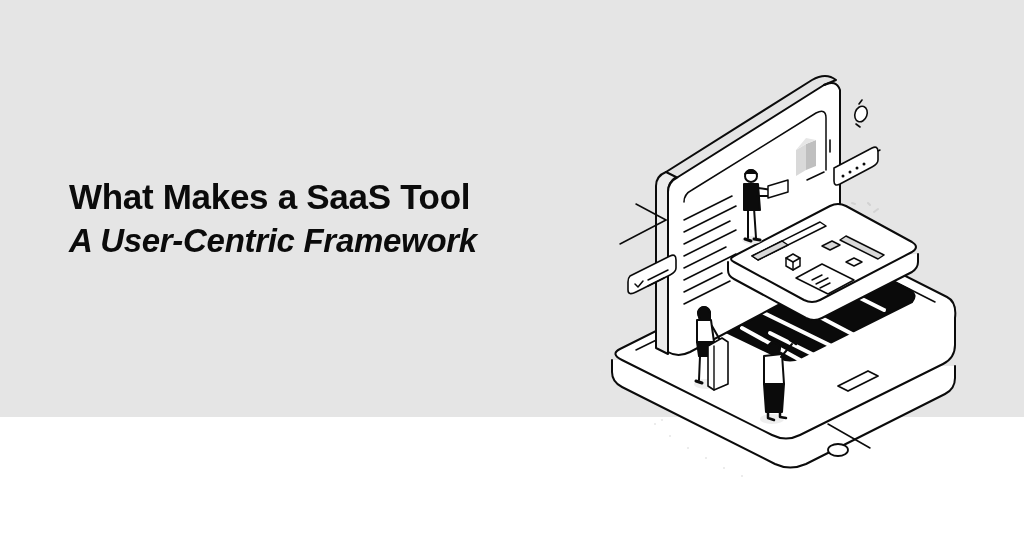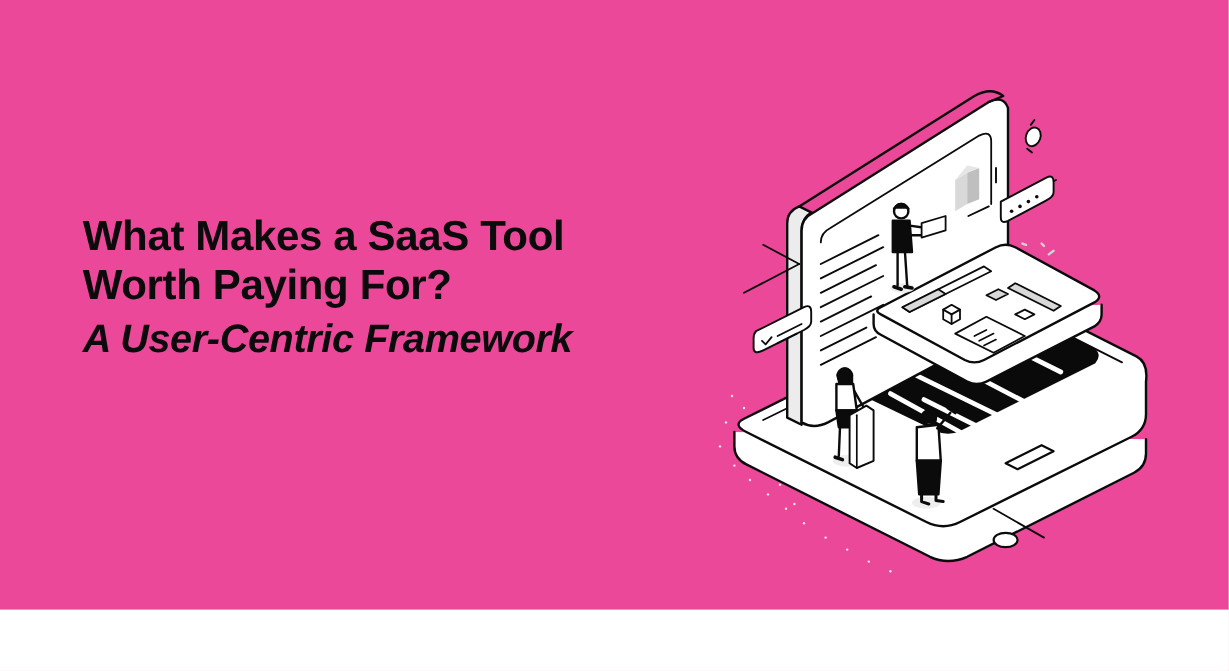--- a/index.html
+++ b/index.html
@@ -6,22 +6,22 @@
       margin: 0;
       padding: 0;
       width: 1024px;
       height: 559px;
       background: #ffffff;
       overflow: hidden;
     }
     .page {
       position: relative;
       width: 1024px;
-      height: 508px;
-      background: #ec4899;
+      height: 417px;
+      background: #e5e5e5;
     }
     .headline {
       position: absolute;
       left: 69px;
       top: 176px;
       width: 530px;
       font-family: "Liberation Sans", sans-serif;
       font-weight: 700;
       color: #0b0b0b;
       letter-spacing: -0.3px;
@@ -52,21 +52,20 @@
     }
   </style>
 </head>
 <body>
 
 <div class="page">
 
   <div class="headline">
     <div>
       <span class="title-line">What Makes a SaaS Tool</span>
-      <span class="title-line">Worth Paying For?</span>
     </div>
     <div class="subtitle-block">
       <span class="subtitle-line">A User-Centric Framework</span>
     </div>
   </div>
 
   <svg class="illustration" viewBox="0 0 1024 559" xmlns="http://www.w3.org/2000/svg" fill="none" stroke="#0b0b0b" stroke-width="2" stroke-linejoin="round" stroke-linecap="round">
 
     <g stroke="none" fill="#e6e6e6">
       <circle cx="610" cy="330" r="1"></circle>

